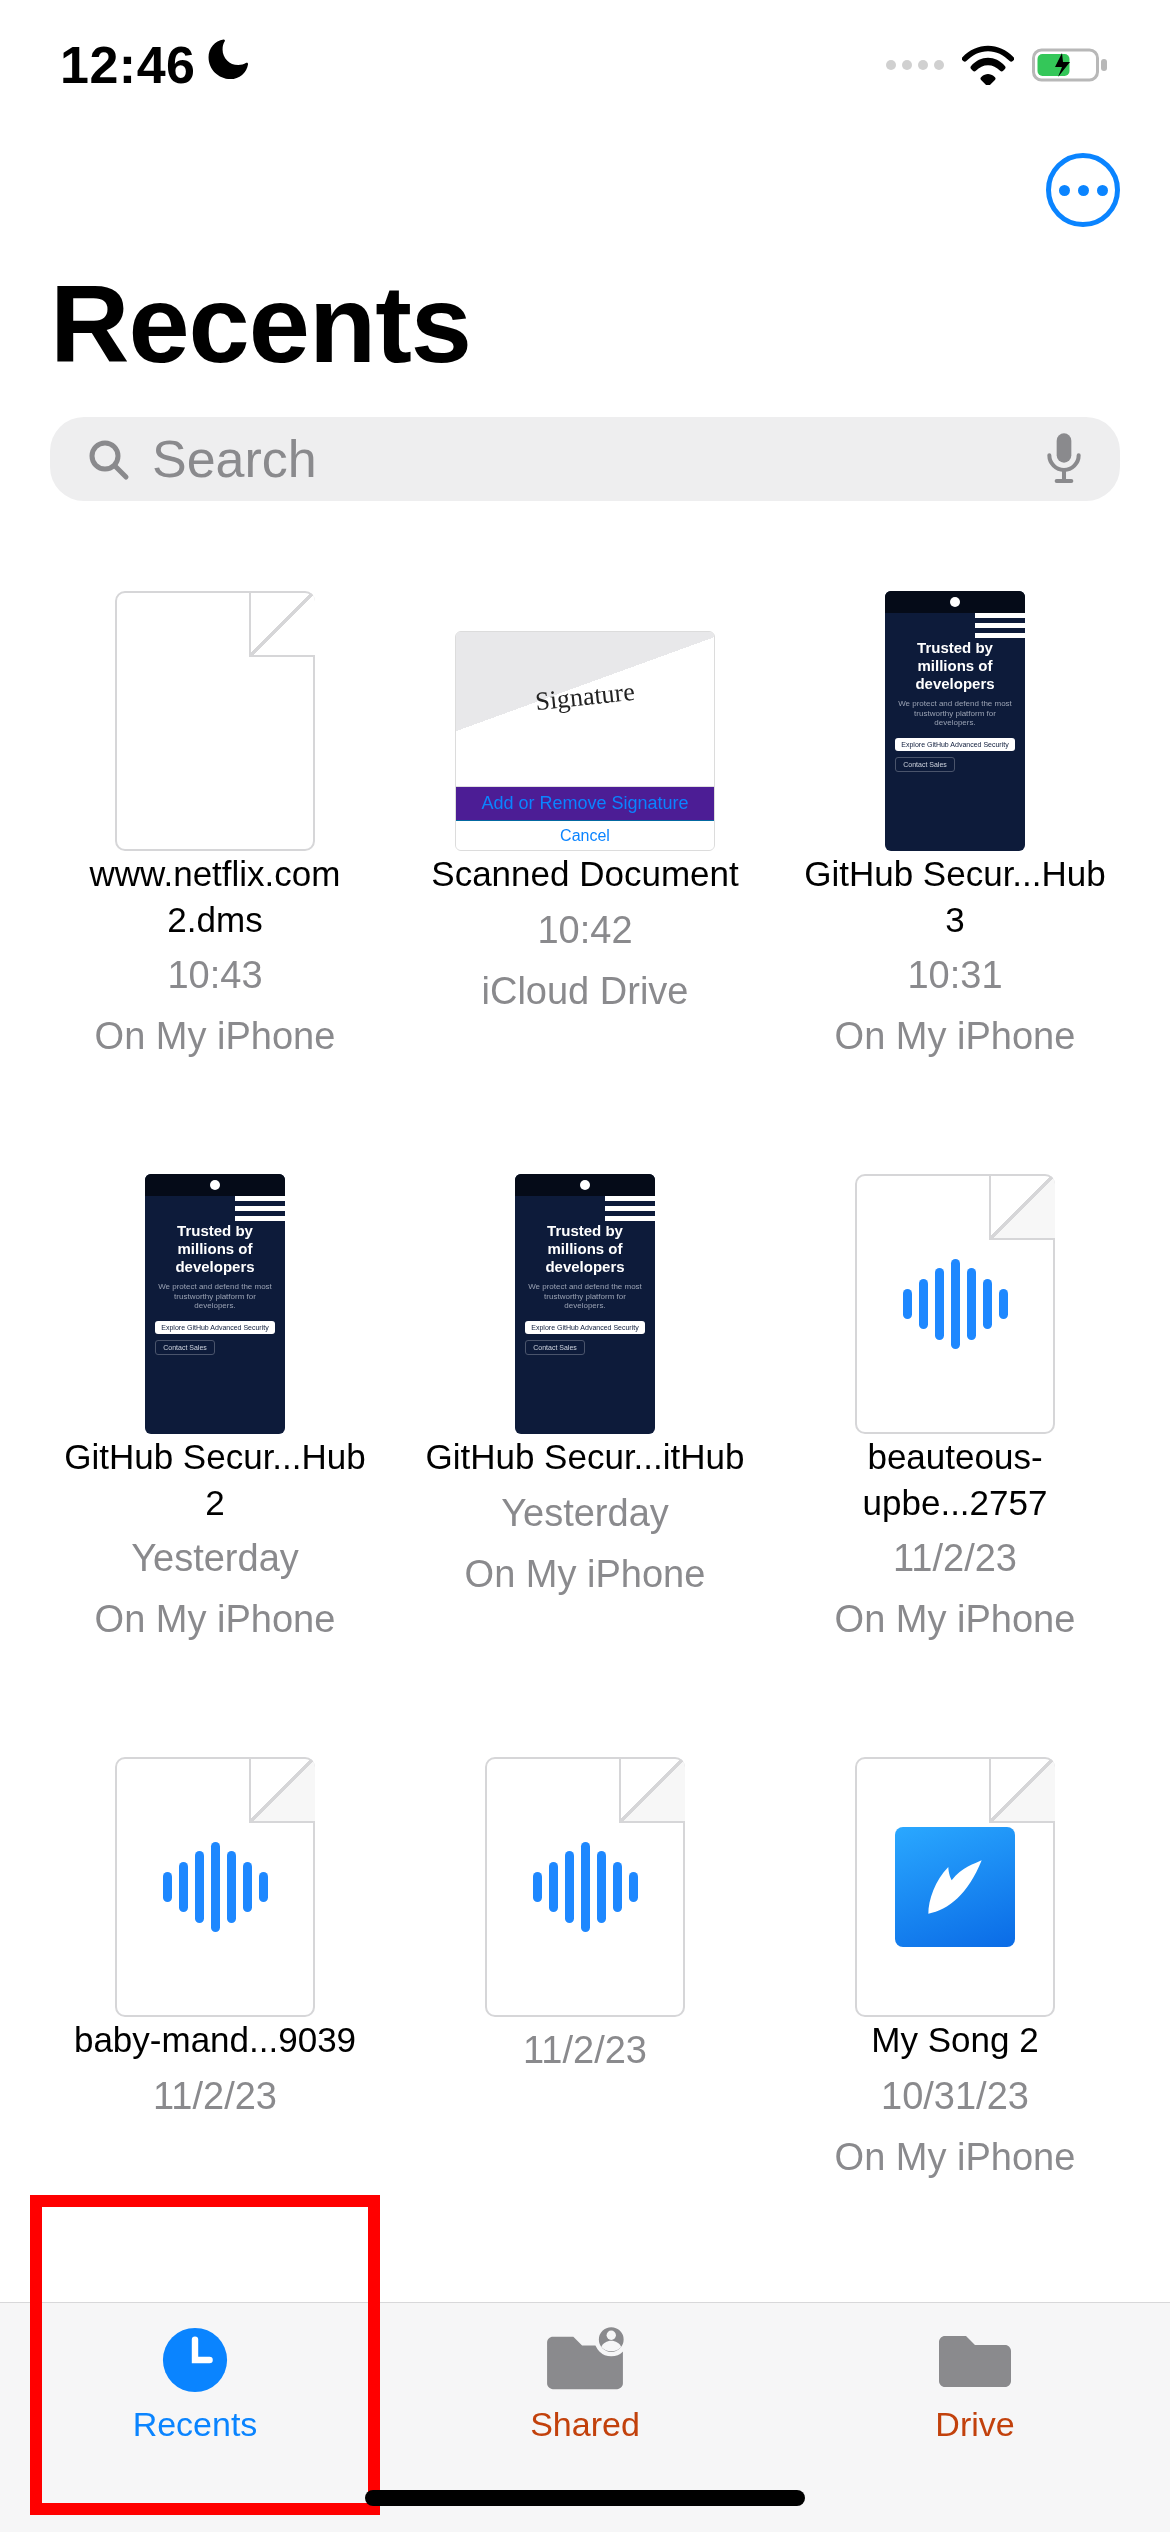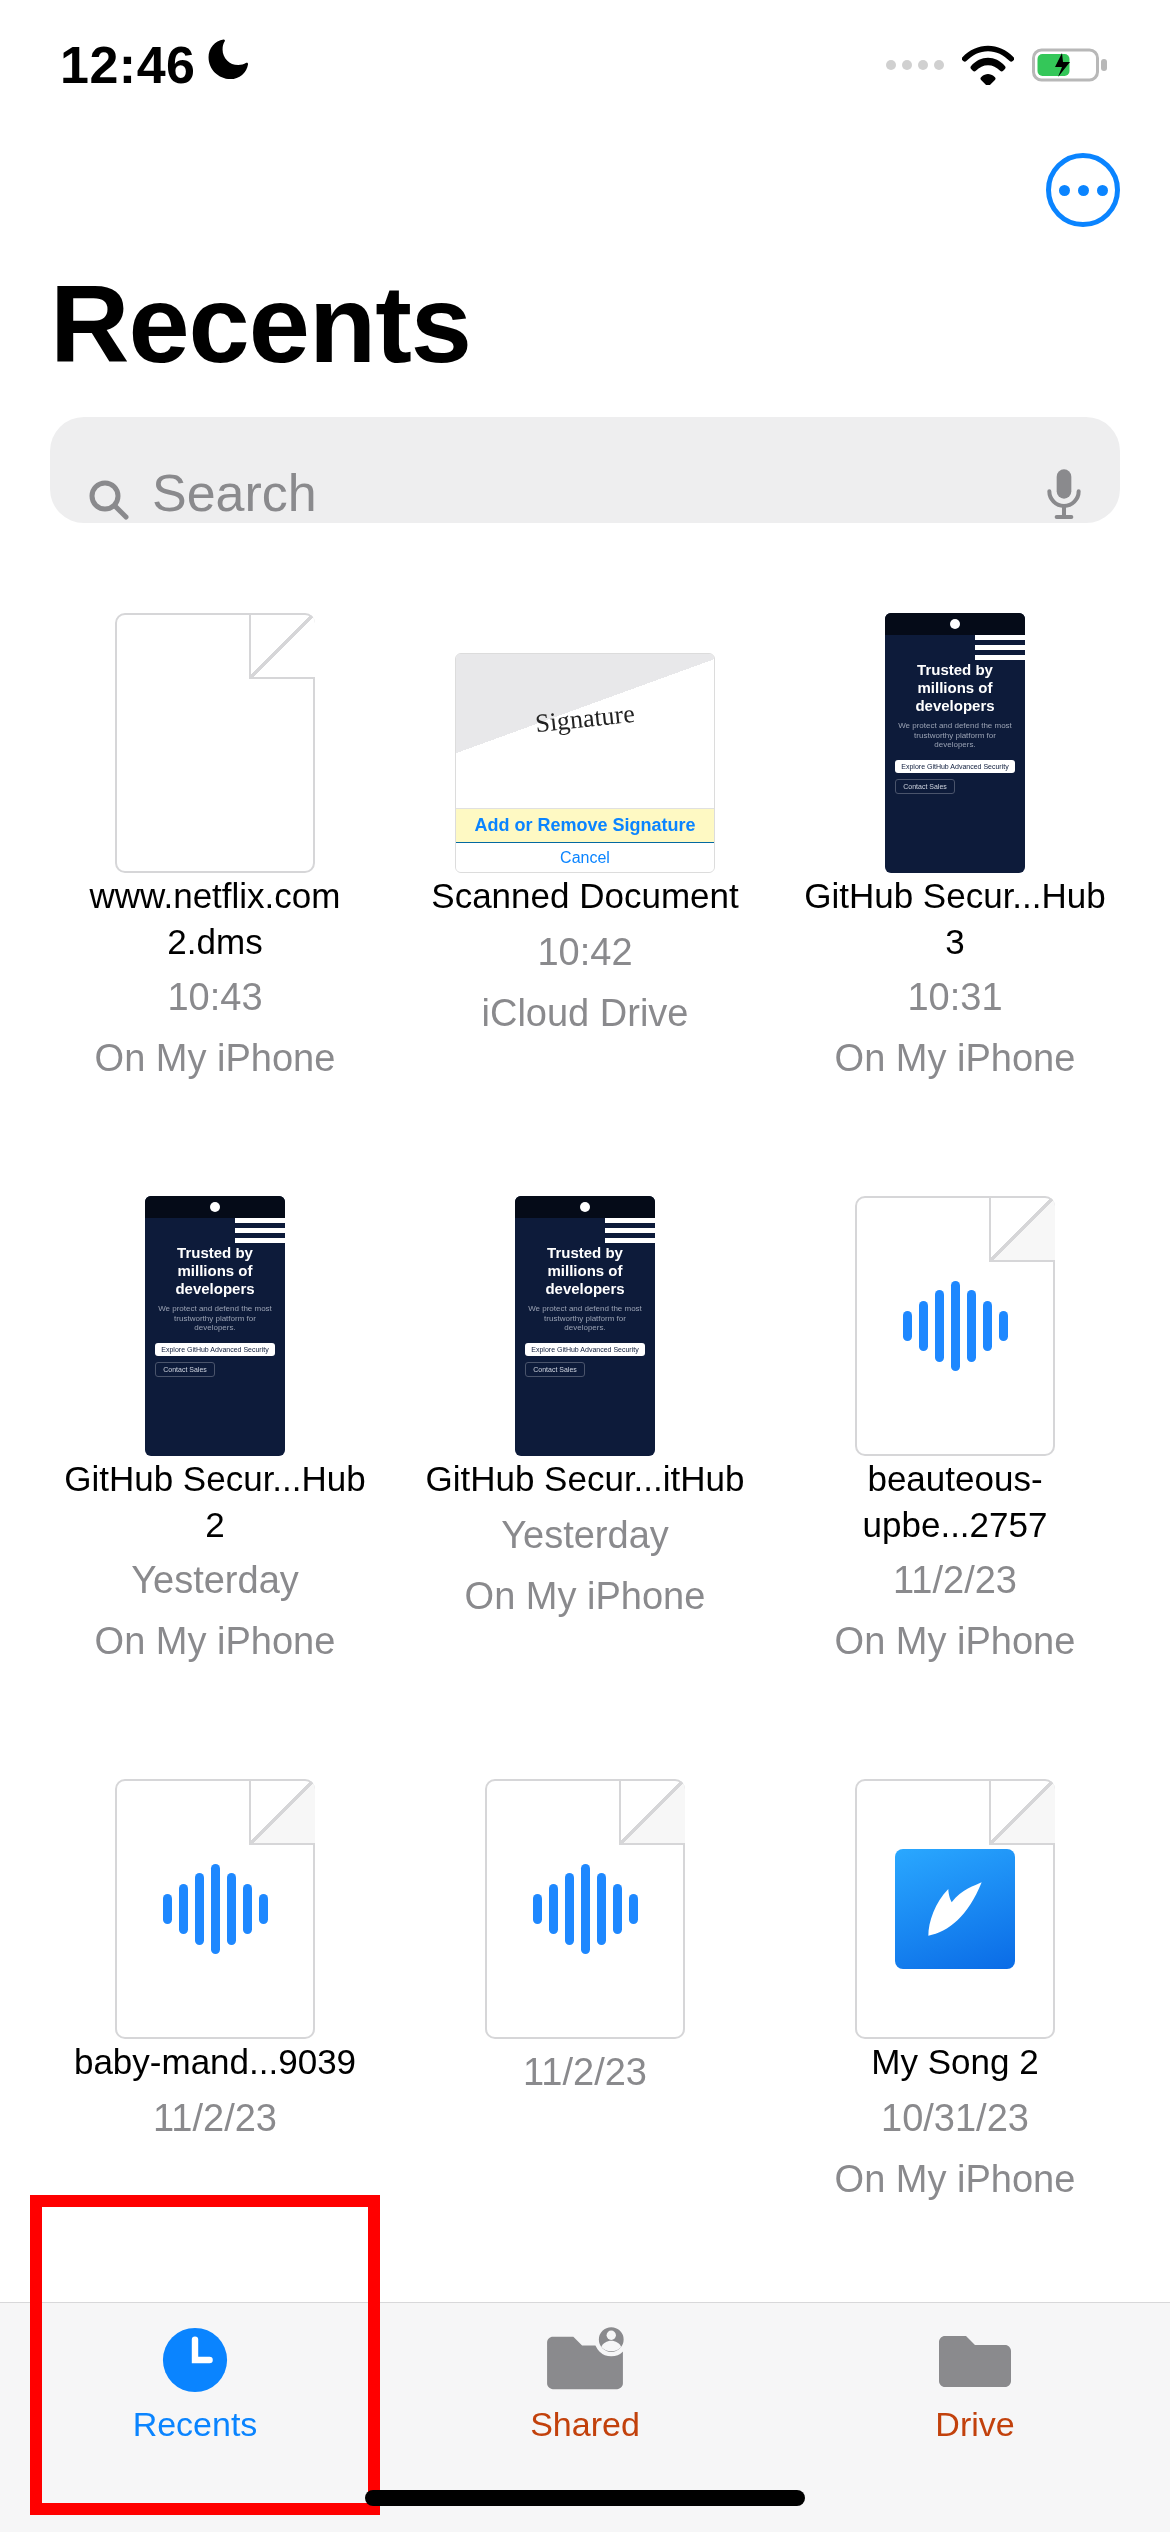--- a/index.html
+++ b/index.html
@@ -54,24 +54,24 @@
     font-weight: 800;
     letter-spacing: -1px;
     padding: 10px 50px 30px 50px;
   }
 
   
   .search-wrap { padding: 0 50px; }
   .search-bar {
     background: #eeeeef;
     border-radius: 34px;
-    height: 106px;
-    display: flex;
-    align-items: flex-end;
-    padding: 0 34px;
+    height: 84px;
+    display: flex;
+    align-items: center;
+    padding: 16px 34px;
     gap: 20px;
   }
   .search-icon-svg { flex-shrink: 0; }
   .search-input {
     flex: 1;
     border: none;
     background: transparent;
     font-size: 52px;
     color: #000;
     outline: none;
@@ -152,22 +152,22 @@
   }
   .scanned-thumb .sig {
     position: absolute;
     left: 50%; top: 42%;
     transform: translate(-50%,-50%) rotate(-6deg);
     font-family: cursive;
     font-size: 26px;
     color: #222;
   }
   .scanned-thumb .bar1 {
-    height: 34px; background: #fef9c3; border-top: 1px solid #e0e0e0;
-    color: #0a84ff; font-size: 18px; display:flex; align-items:center; justify-content:center;font-weight:bold;
+    height: 34px; background: #4c1d95; border-top: 1px solid #e0e0e0;
+    color: #0a84ff; font-size: 18px; display:flex; align-items:center; justify-content:center;
   }
   .scanned-thumb .bar2 {
     height: 30px; background: #fff; border-top: 1px solid #0369a1;
     color: #0a84ff; font-size: 16px; display:flex; align-items:center; justify-content:center;
   }
 
   
   .github-thumb {
     width: 140px; height: 260px;
     background: #0d1b3a;

